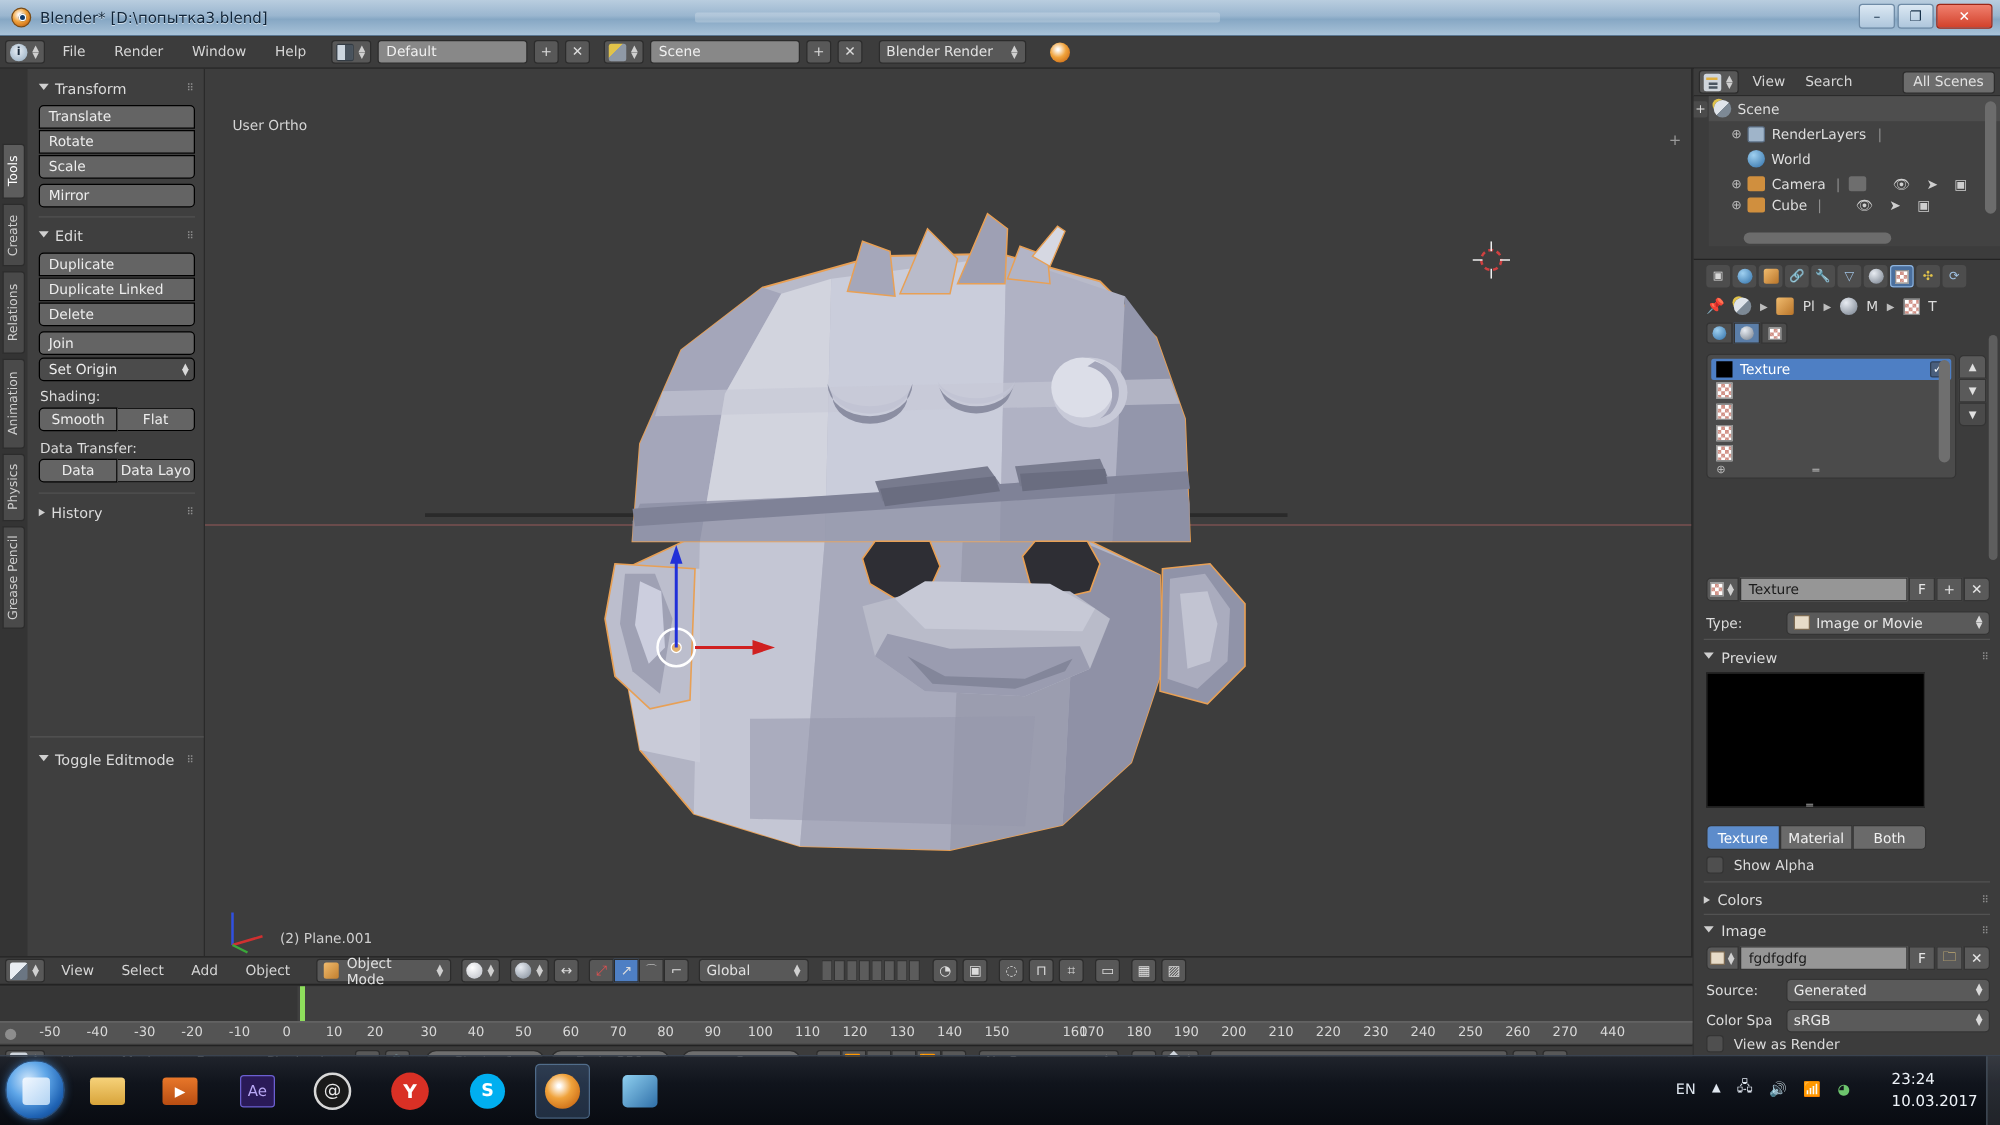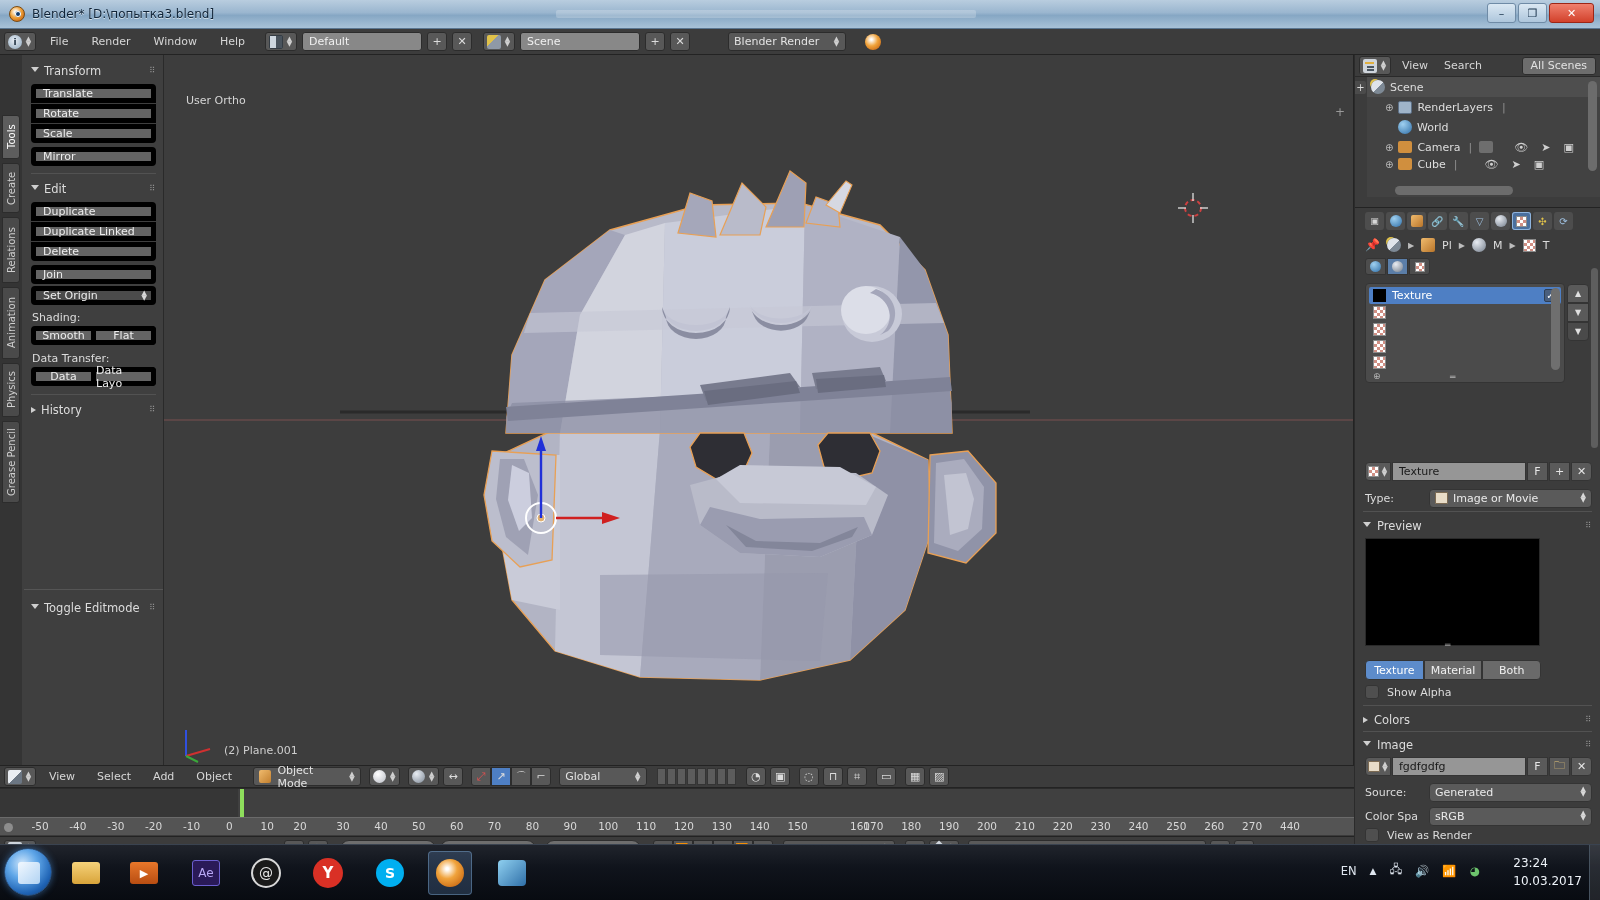--- a/index.html
+++ b/index.html
@@ -59,21 +59,21 @@
   .vtab { position:absolute; left:2px; width:18px; background:#4a4a4a; border:1px solid #2c2c2c;
     border-radius:3px 0 0 3px; color:#cfcfcf; font-size:10px; writing-mode:vertical-rl;
     text-orientation:mixed; transform:rotate(180deg); display:flex; align-items:center; justify-content:center; }
   .vtab.active { background:#5d5d5d; color:#fff; }
   .ts-body { position:absolute; left:24px; top:0; right:0; bottom:0; padding:6px 7px 0 7px; }
   .panel-hdr { display:flex; align-items:center; gap:5px; color:#dcdcdc; font-size:11.5px;
     height:19px; margin-bottom:4px; }
   .tri { width:0;height:0;border-left:5px solid #cfcfcf;border-top:3.5px solid transparent;border-bottom:3.5px solid transparent; }
   .tri.open { border-left:4.5px solid transparent;border-right:4.5px solid transparent;border-top:5.5px solid #cfcfcf; }
   .grip { margin-left:auto; color:#8f8f8f; font-size:8px; letter-spacing:1px; line-height:4px; }
-  .tbtn { height:19px; background:#646464; border:5px solid #000000; color:#ededed;
+  .tbtn { height:19px; background:#646464; border:1px solid #000000; color:#ededed;
     font-size:11px; display:flex; align-items:center; padding-left:7px; margin-bottom:1px; }
   .tbtn.r-top { border-radius:4px 4px 0 0; }
   .tbtn.r-mid { border-radius:0; }
   .tbtn.r-bot { border-radius:0 0 4px 4px; }
   .tbtn.r-all { border-radius:4px; }
   .tbtn.dark { background:#4b4b4b; }
   .tbtn .sp { margin-left:auto; margin-right:4px; font-size:7px; line-height:5px; color:#d9d9d9;
      display:flex; flex-direction:column; }
   .seclabel { color:#dcdcdc; font-size:11px; margin:6px 0 2px 1px; }
   .pairrow { display:flex; gap:0; }
@@ -248,21 +248,21 @@
         <div class="ed-ico" style="background:linear-gradient(135deg,#e0c24a 40%,#8f99a6 41%);border-radius:2px;"></div>
         <div class="spin">
             <span>▲</span>
             <span>▼</span>
           </div>
       </div>
       <div class="txtfield" style="width:120px;">Scene</div>
       <div class="sq-btn">+</div>
       <div class="sq-btn">✕</div>
 
-      <div class="dropdn" style="width:118px;margin-left:33px;">
+      <div class="dropdn" style="width:118px;margin-left:8px;">
         <span>Blender Render</span>
         <div class="spin" style="margin-left:auto;">
             <span>▲</span>
             <span>▼</span>
           </div>
       </div>
 
       <div style="width:16px;height:16px;border-radius:50%;margin-left:14px;
         background:radial-gradient(circle at 40% 35%,#fff 5%,#f0a33c 45%,#d2751c 78%,#7e440f 100%);"></div>
     </div>

